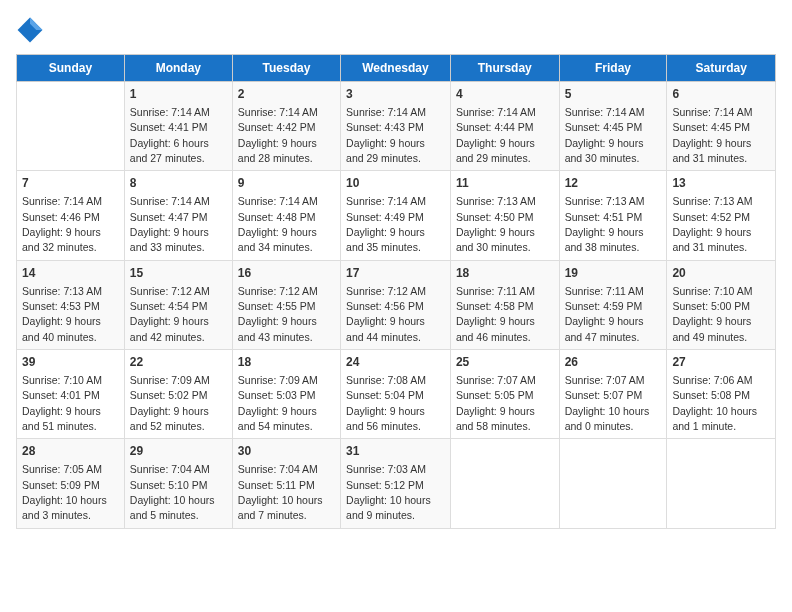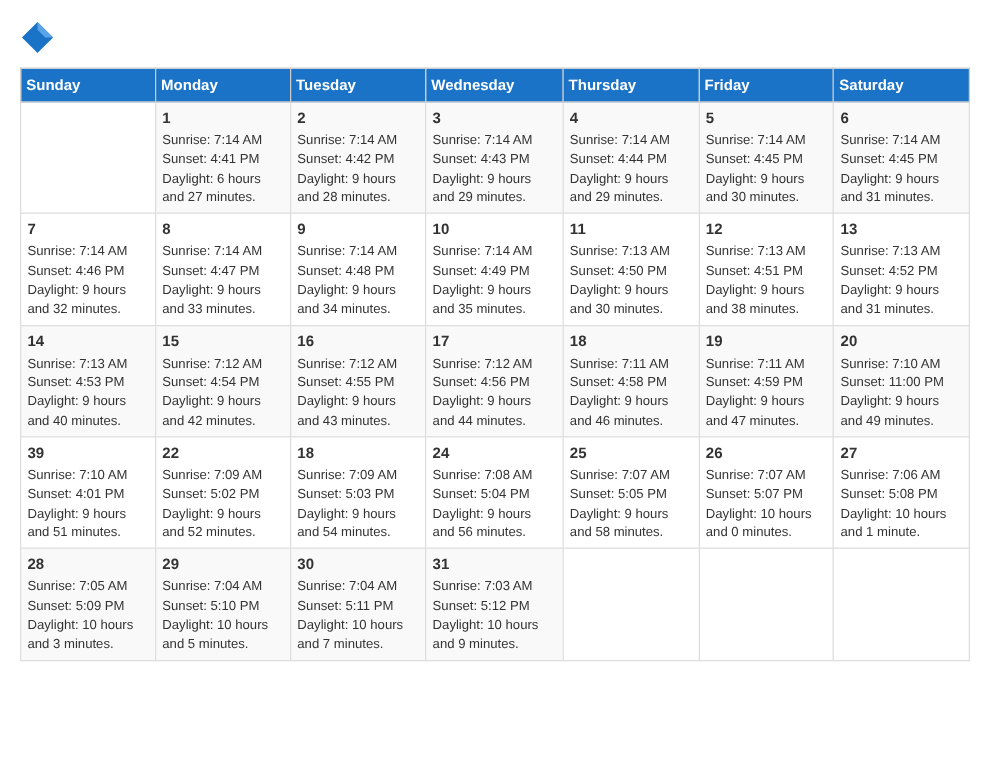--- a/index.html
+++ b/index.html
@@ -48,21 +48,21 @@
     }
     table {
       width: 100%;
       border-collapse: collapse;
       font-size: 11px;
     }
     thead tr th {
       background-color: #1a73c7;
       color: #fff;
       padding: 6px 4px;
-      text-align: left;
+      text-align: center;
       font-size: 12px;
       font-weight: bold;
       border: 1px solid #ccc;
     }
     tbody tr td {
       vertical-align: top;
       padding: 4px 5px;
       border: 1px solid #ddd;
       min-height: 80px;
       height: 80px;
@@ -141,21 +141,21 @@
         <td><span class="day-number">12</span><span class="day-info">Sunrise: 7:13 AM</span><br><span class="day-info">Sunset: 4:51 PM</span><br><span class="day-info">Daylight: 9 hours and 38 minutes.</span></td>
         <td><span class="day-number">13</span><span class="day-info">Sunrise: 7:13 AM</span><br><span class="day-info">Sunset: 4:52 PM</span><br><span class="day-info">Daylight: 9 hours and 31 minutes.</span></td>
       </tr>
       <tr>
         <td><span class="day-number">14</span><span class="day-info">Sunrise: 7:13 AM</span><br><span class="day-info">Sunset: 4:53 PM</span><br><span class="day-info">Daylight: 9 hours and 40 minutes.</span></td>
         <td><span class="day-number">15</span><span class="day-info">Sunrise: 7:12 AM</span><br><span class="day-info">Sunset: 4:54 PM</span><br><span class="day-info">Daylight: 9 hours and 42 minutes.</span></td>
         <td><span class="day-number">16</span><span class="day-info">Sunrise: 7:12 AM</span><br><span class="day-info">Sunset: 4:55 PM</span><br><span class="day-info">Daylight: 9 hours and 43 minutes.</span></td>
         <td><span class="day-number">17</span><span class="day-info">Sunrise: 7:12 AM</span><br><span class="day-info">Sunset: 4:56 PM</span><br><span class="day-info">Daylight: 9 hours and 44 minutes.</span></td>
         <td><span class="day-number">18</span><span class="day-info">Sunrise: 7:11 AM</span><br><span class="day-info">Sunset: 4:58 PM</span><br><span class="day-info">Daylight: 9 hours and 46 minutes.</span></td>
         <td><span class="day-number">19</span><span class="day-info">Sunrise: 7:11 AM</span><br><span class="day-info">Sunset: 4:59 PM</span><br><span class="day-info">Daylight: 9 hours and 47 minutes.</span></td>
-        <td><span class="day-number">20</span><span class="day-info">Sunrise: 7:10 AM</span><br><span class="day-info">Sunset: 11:00 PM</span><br><span class="day-info">Daylight: 9 hours and 49 minutes.</span></td>
+        <td><span class="day-number">20</span><span class="day-info">Sunrise: 7:10 AM</span><br><span class="day-info">Sunset: 5:00 PM</span><br><span class="day-info">Daylight: 9 hours and 49 minutes.</span></td>
       </tr>
       <tr>
         <td><span class="day-number">39</span><span class="day-info">Sunrise: 7:10 AM</span><br><span class="day-info">Sunset: 4:01 PM</span><br><span class="day-info">Daylight: 9 hours and 51 minutes.</span></td>
         <td><span class="day-number">22</span><span class="day-info">Sunrise: 7:09 AM</span><br><span class="day-info">Sunset: 5:02 PM</span><br><span class="day-info">Daylight: 9 hours and 52 minutes.</span></td>
         <td><span class="day-number">18</span><span class="day-info">Sunrise: 7:09 AM</span><br><span class="day-info">Sunset: 5:03 PM</span><br><span class="day-info">Daylight: 9 hours and 54 minutes.</span></td>
         <td><span class="day-number">24</span><span class="day-info">Sunrise: 7:08 AM</span><br><span class="day-info">Sunset: 5:04 PM</span><br><span class="day-info">Daylight: 9 hours and 56 minutes.</span></td>
         <td><span class="day-number">25</span><span class="day-info">Sunrise: 7:07 AM</span><br><span class="day-info">Sunset: 5:05 PM</span><br><span class="day-info">Daylight: 9 hours and 58 minutes.</span></td>
         <td><span class="day-number">26</span><span class="day-info">Sunrise: 7:07 AM</span><br><span class="day-info">Sunset: 5:07 PM</span><br><span class="day-info">Daylight: 10 hours and 0 minutes.</span></td>
         <td><span class="day-number">27</span><span class="day-info">Sunrise: 7:06 AM</span><br><span class="day-info">Sunset: 5:08 PM</span><br><span class="day-info">Daylight: 10 hours and 1 minute.</span></td>
       </tr>

